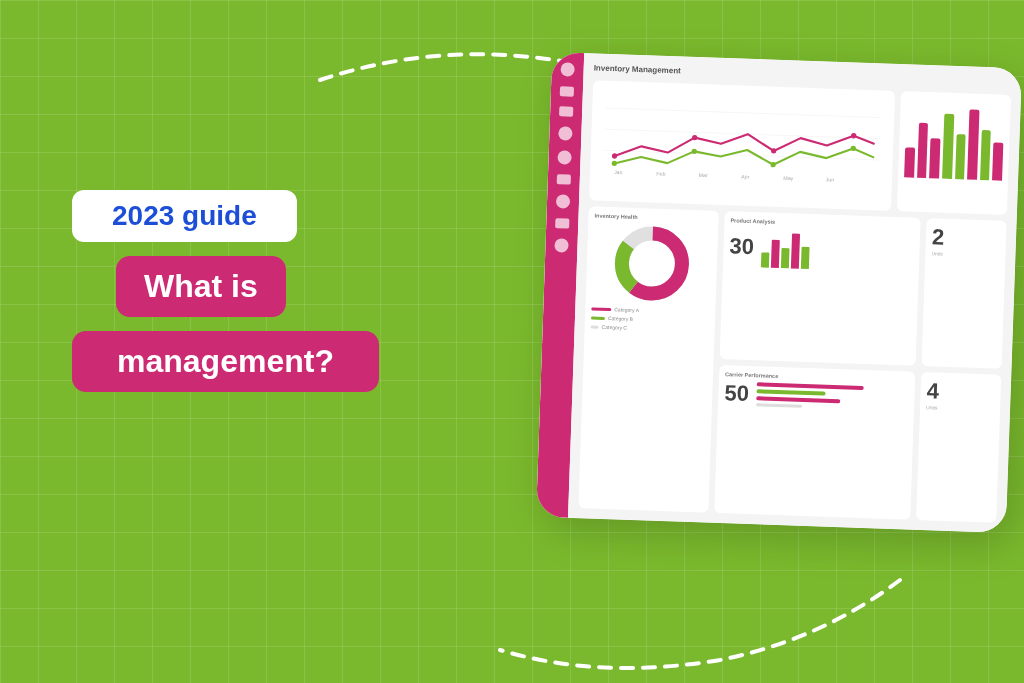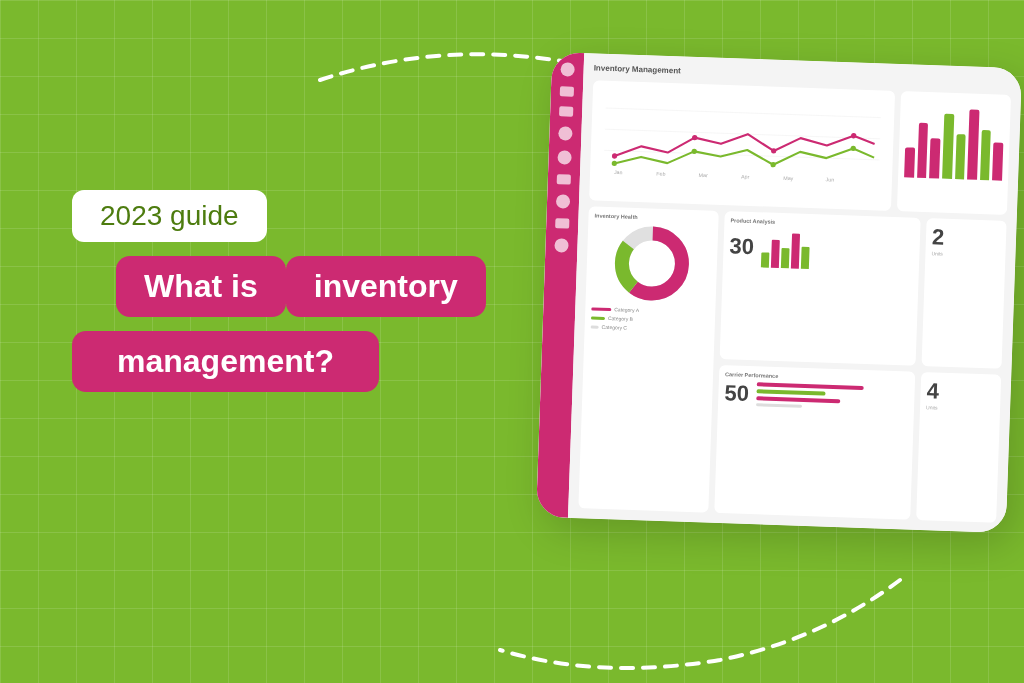--- a/index.html
+++ b/index.html
@@ -39,24 +39,24 @@
       left: 72px;
       top: 190px;
       z-index: 10;
       display: flex;
       flex-direction: column;
       gap: 14px;
     }
 
     .badge-guide {
       background: white;
-      color: #4d7c0f;
+      color: #1d4ed8;
       font-size: 28px;
-      font-weight: 400;
-      padding: 10px 28px;
+      font-weight: 700;
+      padding: 10px 40px;
       border-radius: 12px;
       display: inline-block;
       width: fit-content;
     }
 
     .badge-row {
       display: flex;
       gap: 0;
       align-items: flex-start;
       padding-left: 44px;
@@ -262,21 +262,20 @@
   <path d="M 320 80 Q 500 20 700 100 Q 820 140 860 180" fill="none" stroke="white" stroke-width="4" stroke-dasharray="12,10" stroke-linecap="round"></path>
 
   <path d="M 900 580 Q 820 640 720 660 Q 600 680 500 650" fill="none" stroke="white" stroke-width="4" stroke-dasharray="12,10" stroke-linecap="round"></path>
 </svg>
 
 <div class="left-content">
   <div class="badge-guide">2023 guide</div>
 
   <div class="badge-row">
     <div class="badge-pink">What is</div>
-    <div class="badge-pink">inventory</div>
   </div>
 
   <div class="badge-pink-large">management?</div>
 </div>
 
 <div class="dashboard-container">
   <div class="dashboard-outer">
 
     <div class="db-sidebar">
       <div class="db-sidebar-icon"></div>

